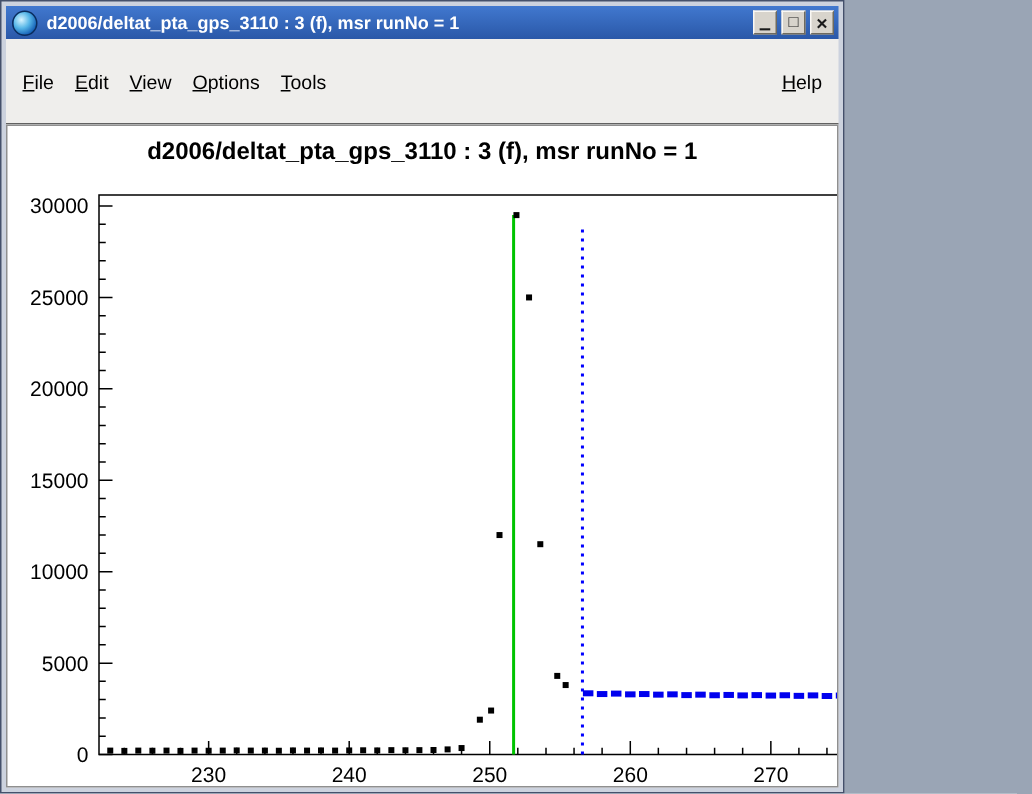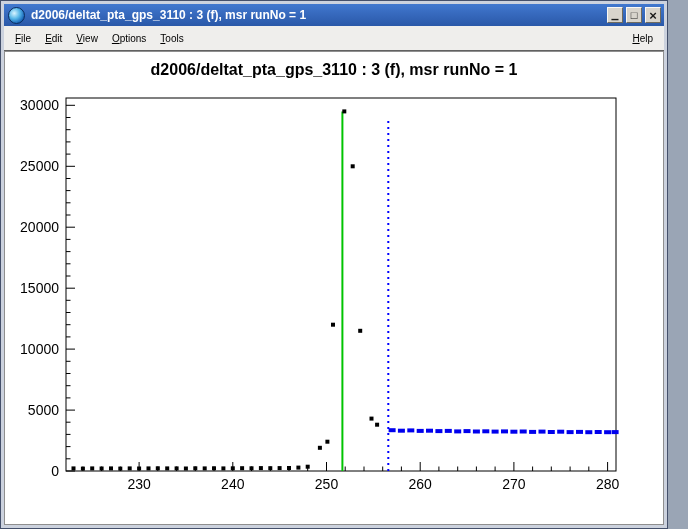--- a/index.html
+++ b/index.html
@@ -1,33 +1,33 @@
 <!DOCTYPE html>
 <html><head>
 <meta charset="utf-8">
 <style>
   html,body{margin:0;padding:0;background:#9aa5b5;}
   body{font-family:"Liberation Sans",sans-serif;}
-  .window{width:668px;height:529px;box-sizing:border-box;background:#ccd2de;
+  .window{width:563px;height:529px;box-sizing:border-box;background:#ccd2de;
     border:1px solid #44506b;padding:3px;display:flex;flex-direction:column;}
   .titlebar{flex:0 0 22px;height:22px;background:linear-gradient(180deg,#4178cf 0%,#2a58a8 100%);
     display:flex;align-items:center;padding:0 3px 0 4px;}
   .app-icon{width:15px;height:15px;border-radius:50%;flex:0 0 15px;
     background:radial-gradient(circle at 35% 35%,#d8f4ff 0%,#57b7e8 40%,#1763b8 75%,#0a3d7e 100%);
     border:1px solid #0a2d5e;}
   .tb-title{color:#fff;font-weight:bold;font-size:12px;margin-left:6px;flex:1;
     white-space:nowrap;overflow:hidden;}
   .tb-btn{width:16px;height:16px;box-sizing:border-box;background:#d8d4cc;border:1px solid;
     border-color:#faf8f4 #6e6a5e #6e6a5e #faf8f4;color:#1a1a1a;display:flex;align-items:center;
     justify-content:center;margin-left:3px;line-height:1;cursor:default;}
   .g-min{font-size:9px;}
   .g-max{font-size:11px;}
   .g-close{font-size:13px;font-weight:bold;}
   .menubar{flex:0 0 24px;height:24px;background:#efeeec;border-bottom:1px solid #616161;
-    display:flex;align-items:center;font-size:10px;color:#000;padding:0 4px;}
+    display:flex;align-items:center;font-size:13px;color:#000;padding:16px 4px;}
   .menu-item{padding:3px 7px;cursor:default;}
   .menu-item.right{margin-left:auto;}
   .menu-item u{text-decoration:underline;}
   .canvas{flex:1;position:relative;background:#fff;border:1px solid #8f8f8f;overflow:hidden;}
   .canvas-title{position:absolute;top:9px;left:0;right:0;text-align:center;
     font-size:16px;font-weight:bold;color:#000;}
   svg.chart{position:absolute;left:0;top:0;}
   svg.chart text{font-family:"Liberation Sans",sans-serif;font-size:14px;fill:#000;}
 </style>
 </head>

